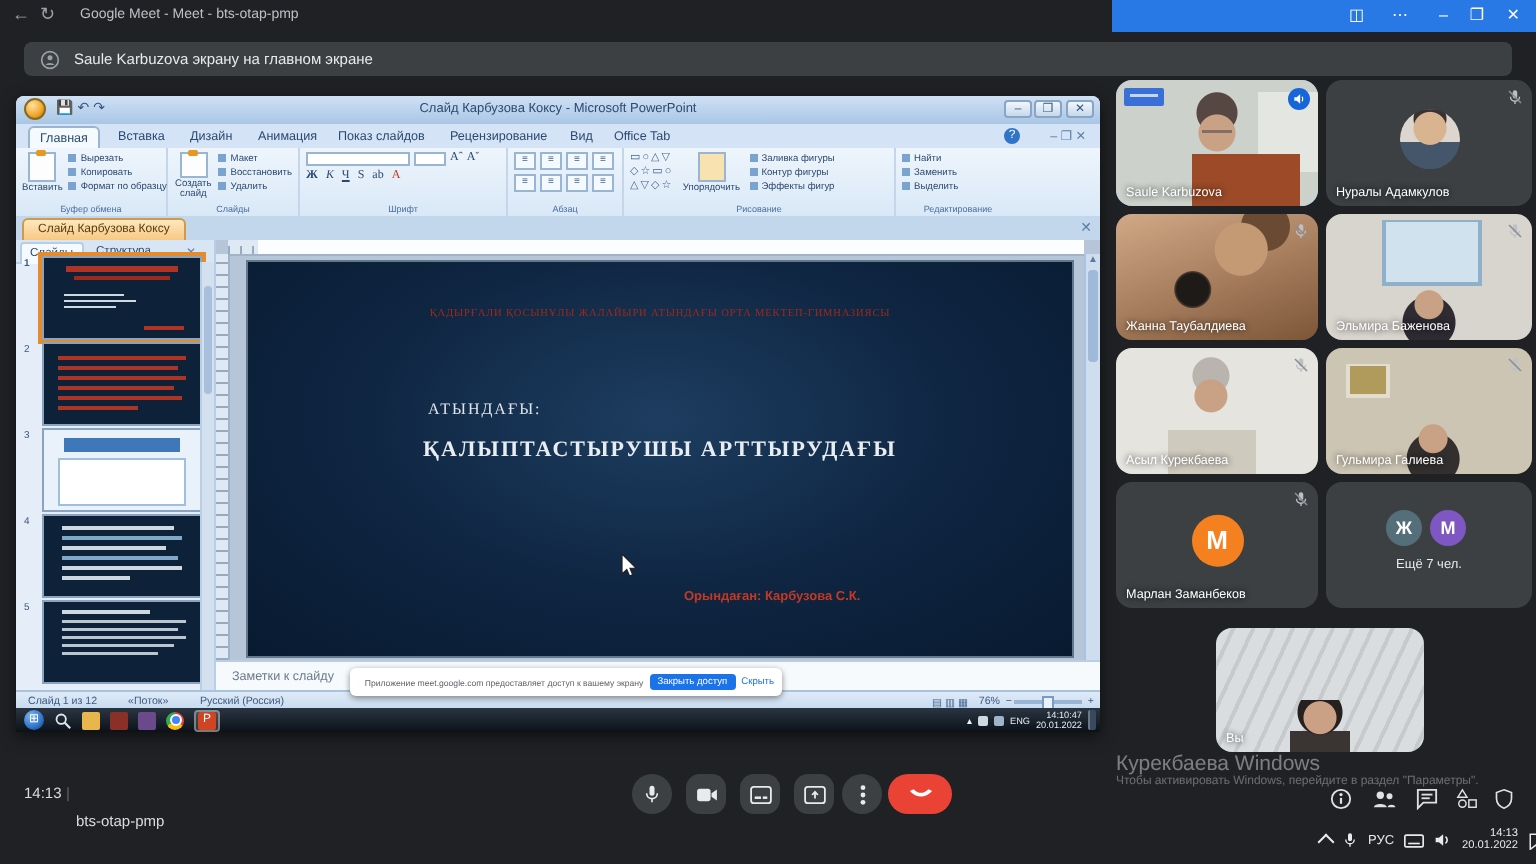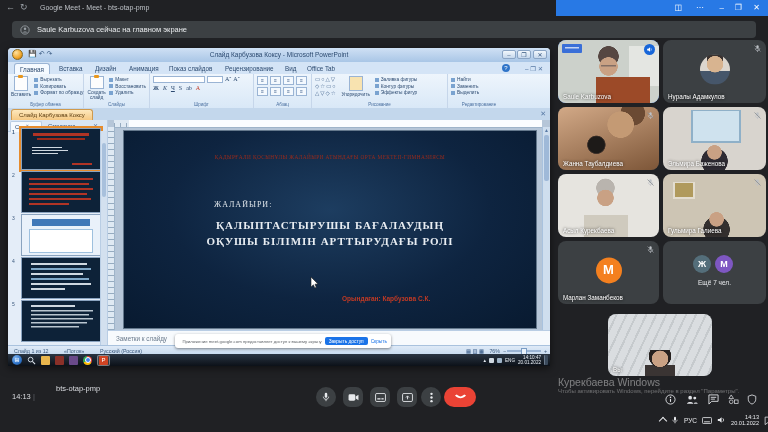--- a/index.html
+++ b/index.html
@@ -166,21 +166,21 @@
   .sc-you{background:repeating-linear-gradient(115deg,#dadde0 0 7px,#c6cacd 7px 9px);}
   .sc-you::after{content:"";position:absolute;left:50%;top:58%;width:30px;height:34px;transform:translateX(-50%);
     background:radial-gradient(circle at 50% 26%,#caa184 8px,transparent 8.5px),radial-gradient(circle at 50% 18%,#26201f 11px,transparent 11.5px),
     linear-gradient(transparent 45%,#3a3433 45%);}
   
   .wm1{left:558px;top:376px;font-size:10.5px;color:rgba(255,255,255,.42);}
   .wm2{left:558px;top:388px;font-size:6px;color:rgba(255,255,255,.34);width:205px;}
   
   .mtime{left:12px;top:392px;font-size:7.5px;color:#dadce0;}
   .msep{left:33px;top:392px;font-size:7.5px;color:#5f6368;}
-  .mcode{left:38px;top:384px;font-size:7.5px;color:#dadce0;margin-left:18px;}
+  .mcode{left:38px;top:406px;font-size:7.5px;color:#dadce0;}
   .ctl{position:absolute;top:387px;width:20px;height:20px;background:#3c4043;display:flex;align-items:center;justify-content:center;}
   .ctl.round{border-radius:50%;}
   .ctl.sq{border-radius:7px;}
   .endcall{position:absolute;top:387px;left:444px;width:32px;height:20px;border-radius:10px;background:#ea4335;
     display:flex;align-items:center;justify-content:center;}
   .picon{position:absolute;top:393px;width:12px;height:12px;display:flex;align-items:center;justify-content:center;}
   
   .tray{left:660px;top:413px;height:14px;display:flex;align-items:center;gap:5px;color:#e8eaed;}
   .tray .lang{font-size:6.5px;}
   .tclock{text-align:right;font-size:5.6px;line-height:6.5px;color:#e8eaed;}
@@ -203,21 +203,21 @@
       <span style="right:8px;">✕</span>
     </div>
   </div>
 
   <div class="abs banner">
     <svg width="10" height="10" viewBox="0 0 12 12">
       <circle cx="6" cy="6" r="5" fill="none" stroke="#9aa0a6" stroke-width="1"></circle>
       <circle cx="6" cy="4.6" r="1.5" fill="#9aa0a6"></circle>
       <path d="M3.4 9c.5-1.7 4.7-1.7 5.2 0z" fill="#9aa0a6"></path>
     </svg>
-    <span class="txt">Saule Karbuzova сейчас на главном экране</span>
+    <span class="txt">Saule Karbuzova экрану на главном экране</span>
   </div>
 
   <div class="abs ppt">
     <div class="ppt-title">
       <div class="orb"></div>
       <span class="qat">💾↶↷</span>
       <span class="cap">Слайд Карбузова Коксу - Microsoft PowerPoint</span>
       <span class="winbtn" style="right:34px;">–</span>
       <span class="winbtn" style="right:19px;">❐</span>
       <span class="winbtn" style="right:3px;">✕</span>
@@ -349,23 +349,22 @@
       <div class="pscroll">
           <div class="pthumb"></div>
         </div>
     </div>
 
     <div class="editor">
       <div class="hruler"></div>
       <div class="vruler"></div>
       <div class="canvas">
         <div class="sl-sub">ҚАДЫРҒАЛИ ҚОСЫНҰЛЫ ЖАЛАЙЫРИ АТЫНДАҒЫ ОРТА МЕКТЕП-ГИМНАЗИЯСЫ</div>
-        <div class="sl-topic">ЖАЛАЙЫРИ:</div>
-        <div class="sl-l1">ҚАЛЫПТАСТЫРУШЫ БАҒАЛАУДЫҢ</div>
-        <div class="sl-l2">ОҚУШЫ БІЛІМІН АРТТЫРУДАҒЫ РОЛІ</div>
+        <div class="sl-topic">АТЫНДАҒЫ:</div>
+        <div class="sl-l1">ҚАЛЫПТАСТЫРУШЫ АРТТЫРУДАҒЫ</div>
         <div class="sl-author">Орындаған: Карбузова С.К.</div>
         <svg style="position:absolute;left:186px;top:146px;" width="9" height="12" viewBox="0 0 9 12">
           <polygon points="1,0 1,10 3.4,7.8 4.8,11 6.3,10.3 5,7.2 8,7" fill="#fff" stroke="#222" stroke-width="0.6"></polygon>
         </svg>
       </div>
       <div class="escroll">▲<div class="ethumb"></div></div>
     </div>
 
     <div class="notes">
       <span>Заметки к слайду</span>

